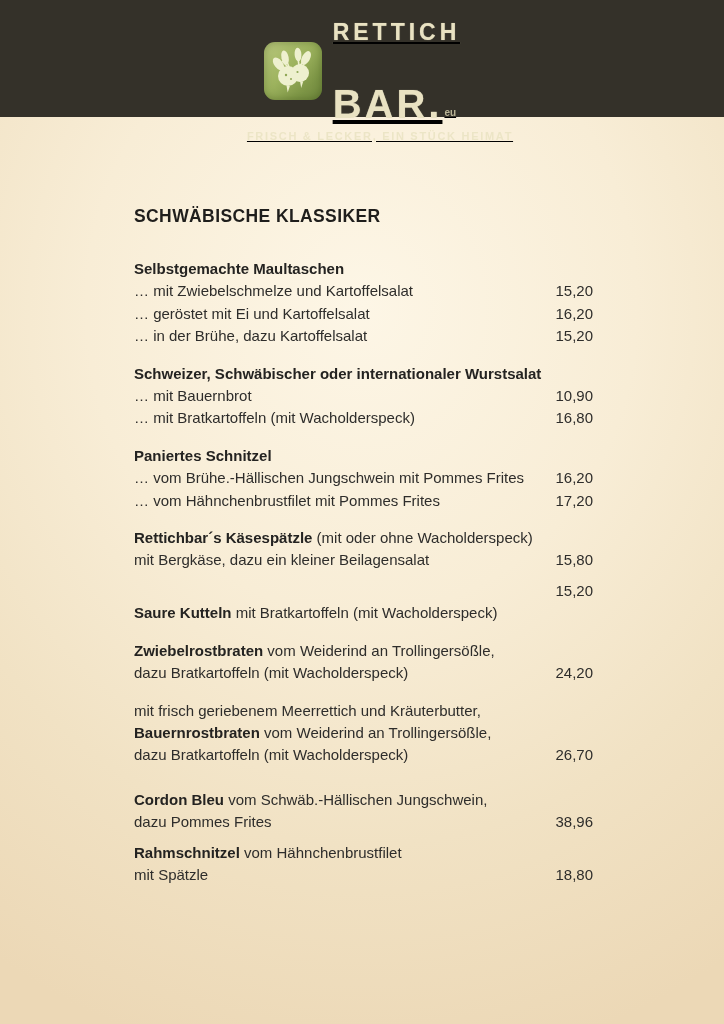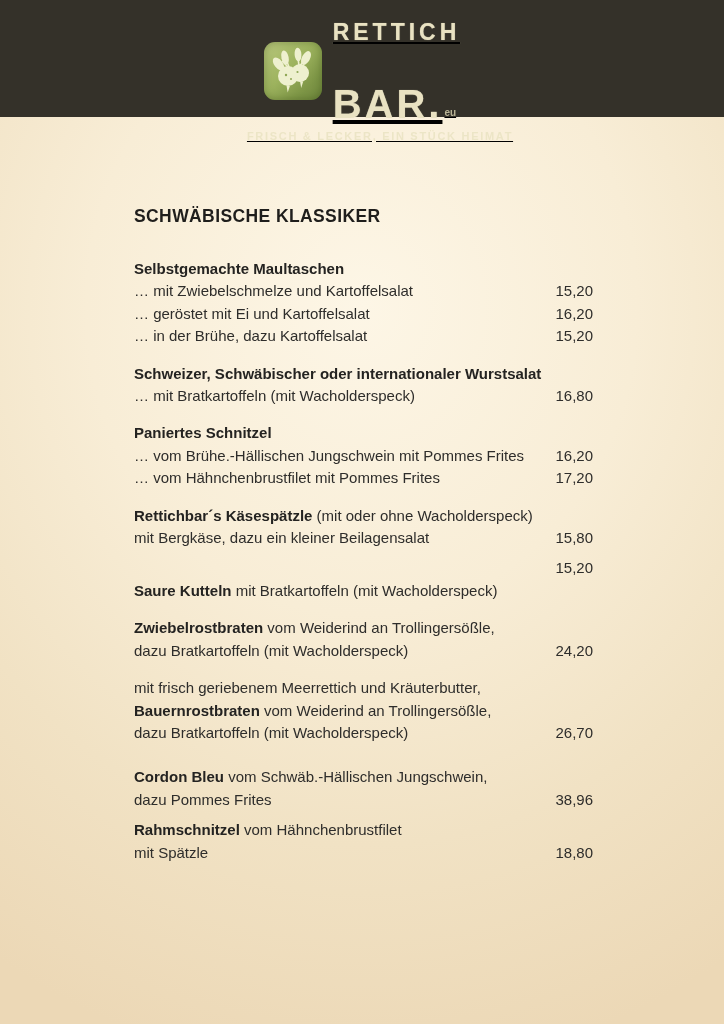--- a/index.html
+++ b/index.html
@@ -128,20 +128,24 @@
         <span class="txt">… in der Brühe, dazu Kartoffelsalat</span>
         <span class="price">15,20</span>
       </div>
     </div>
 
     <div class="item">
       <div class="line">
         <span class="txt b">Schweizer, Schwäbischer oder internationaler Wurstsalat</span>
       </div>
       <div class="line">
+        <span class="txt">… mit Bauernbrot</span>
+        <span class="price">10,90</span>
+      </div>
+      <div class="line">
         <span class="txt">… mit Bratkartoffeln (mit Wacholderspeck)</span>
         <span class="price">16,80</span>
       </div>
     </div>
 
     <div class="item">
       <div class="line">
         <span class="txt b">Paniertes Schnitzel</span>
       </div>
       <div class="line">

